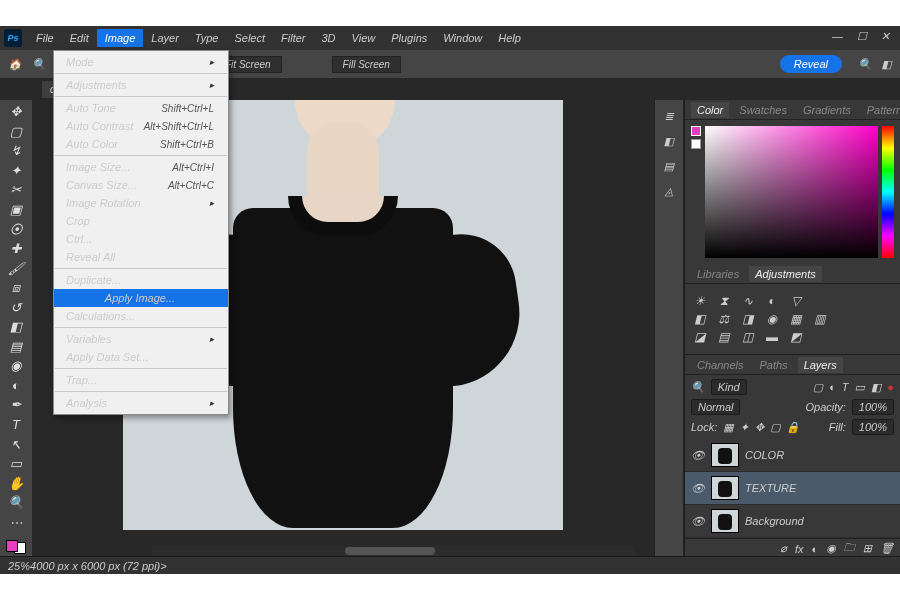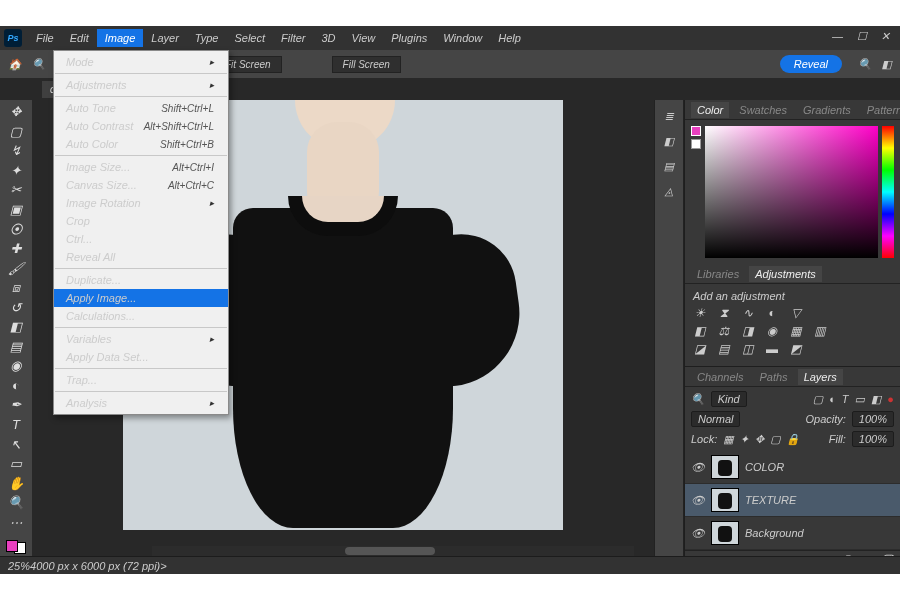--- a/index.html
+++ b/index.html
@@ -56,21 +56,21 @@
 .layer-item { display: flex; align-items: center; gap: 6px; padding: 4px 6px; border-bottom: 1px solid #2c2c2c; }
 .layer-item.sel { background: #4a5a6b; }
 .eye { width: 14px; text-align: center; }
 .thumb { width: 28px; height: 24px; background: #cfd6da; border: 1px solid #000; position: relative; }
 .thumb::after { content: ""; position: absolute; left: 6px; top: 4px; right: 6px; bottom: 2px; background: #111; border-radius: 4px; }
 .layer-bottom { height: 20px; border-top: 1px solid #222; display: flex; align-items: center; justify-content: flex-end; gap: 8px; padding: 0 6px; color: #bbb; font-size: 11px; }
 .statusbar { height: 18px; background: #323232; display: flex; align-items: center; gap: 0; padding: 0 8px; font-size: 10px; color: #aaa; border-top: 1px solid #1c1c1c; }
 .dropdown { position: absolute; left: 53px; top: 24px; width: 176px; background: #f0f0f0; border: 1px solid #8a8a8a; box-shadow: 2px 3px 6px rgba(0,0,0,.4); z-index: 50; padding: 2px 0; }
 .dd-item { display: flex; justify-content: space-between; align-items: center; padding: 2px 14px 2px 12px; color: #222; font-size: 11px; height: 18px; }
 .dd-item.disabled { color: #9a9a9a; }
-.dd-item.hl { background: #1473e6; color: #fff; }
+.dd-item.hl { background: #1473e6; color: #fff; justify-content: center; }
 .dd-item .arrow { font-size: 9px; color: #333; }
 .dd-sep { height: 1px; background: #c8c8c8; margin: 2px 1px; }
 .sc { color: #555; font-size: 10px; }
 .hscroll { position: absolute; bottom: 0; left: 120px; right: 20px; height: 10px; background: #2c2c2c; }
 .hscroll .th { position: absolute; left: 40%; width: 90px; top: 1px; bottom: 1px; background: #555; border-radius: 4px; }
 </style>
 </head>
 <body>
 
 <div class="app">
@@ -258,21 +258,20 @@
           </div>
           <div class="sv"></div>
           <div class="hue"></div>
         </div>
 
         <div class="panel-head">
           <div class="ptab">Libraries</div>
           <div class="ptab active">Adjustments</div>
         </div>
         <div class="adjust-body">
-          <div>Add an adjustment</div>
           <div class="adj-row">
             <span>☀</span>
             <span>⧗</span>
             <span>∿</span>
             <span>◐</span>
             <span>▽</span>
           </div>
           <div class="adj-row">
             <span>◧</span>
             <span>⚖</span>

